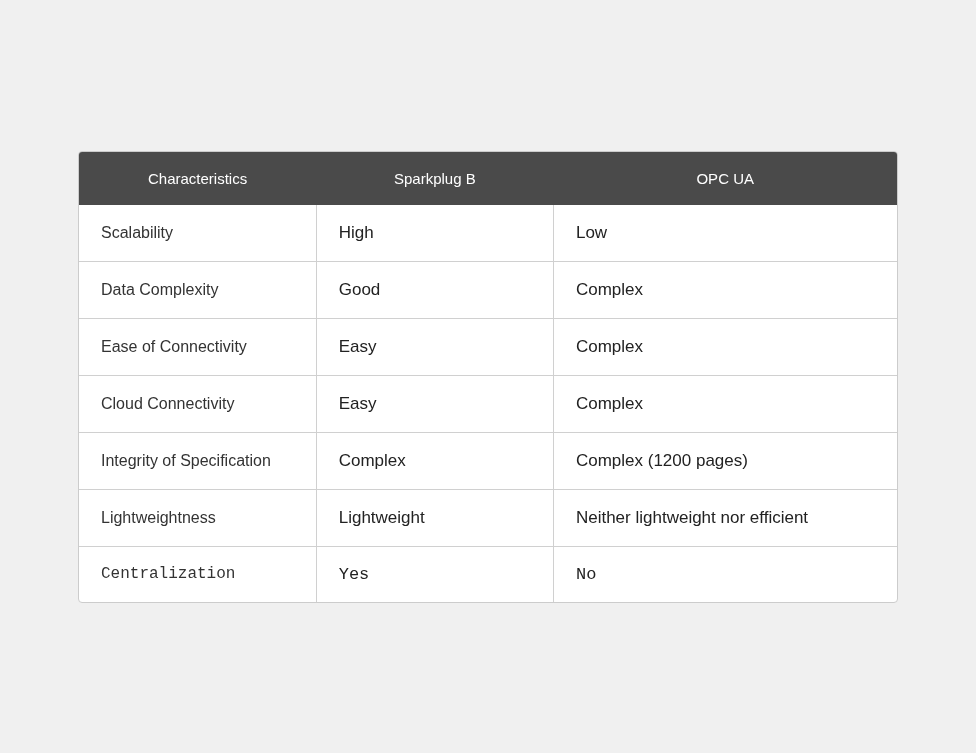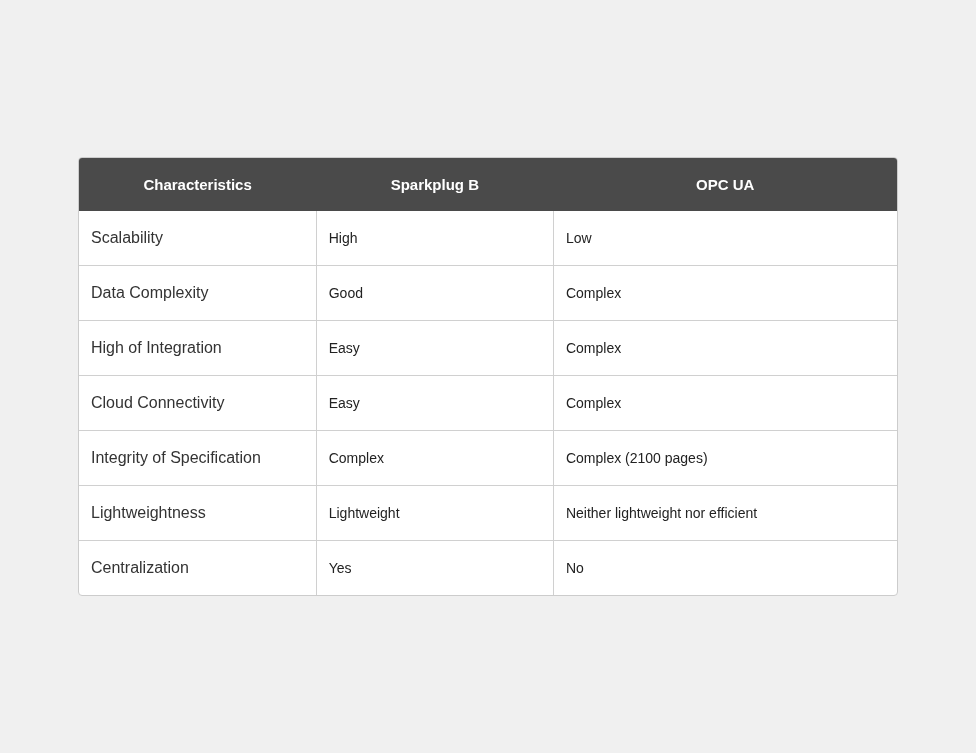--- a/index.html
+++ b/index.html
@@ -29,21 +29,21 @@
       width: 100%;
       border-collapse: collapse;
     }
 
     thead tr {
       background-color: #4a4a4a;
     }
 
     thead th {
       color: white;
-      font-weight: bold;
+      font-weight: normal;
       font-size: 15px;
       padding: 18px 24px;
       text-align: center;
     }
 
     thead th:first-child {
       text-align: center;
       width: 29%;
     }
 
@@ -55,42 +55,43 @@
       width: 42%;
       text-align: center;
     }
 
     tbody tr {
       border-bottom: 1px solid #d0d0d0;
     }
 
     tbody tr:last-child {
       border-bottom: none;
+      font-family: Liberation Mono, monospace;
     }
 
     tbody td {
-      padding: 18px 12px;
+      padding: 18px 22px;
       font-size: 16px;
       color: #222;
       vertical-align: middle;
     }
 
     tbody td:first-child {
       font-size: 16px;
       color: #333;
       border-right: 1px solid #d0d0d0;
     }
 
     tbody td:nth-child(2) {
       border-right: 1px solid #d0d0d0;
-      font-size: 14px;
+      font-size: 17px;
     }
 
     tbody td:nth-child(3) {
-      font-size: 14px;
+      font-size: 17px;
     }
   </style>
 </head>
 <body>
 
 <div class="table-container">
   <table>
     <thead>
       <tr>
         <th>Characteristics</th>
@@ -103,33 +104,33 @@
           <td>Scalability</td>
           <td>High</td>
           <td>Low</td>
         </tr>
         <tr>
           <td>Data Complexity</td>
           <td>Good</td>
           <td>Complex</td>
         </tr>
         <tr>
-          <td>High of Integration</td>
+          <td>Ease of Connectivity</td>
           <td>Easy</td>
           <td>Complex</td>
         </tr>
         <tr>
           <td>Cloud Connectivity</td>
           <td>Easy</td>
           <td>Complex</td>
         </tr>
         <tr>
           <td>Integrity of Specification</td>
           <td>Complex</td>
-          <td>Complex (2100 pages)</td>
+          <td>Complex (1200 pages)</td>
         </tr>
         <tr>
           <td>Lightweightness</td>
           <td>Lightweight</td>
           <td>Neither lightweight nor efficient</td>
         </tr>
         <tr>
           <td>Centralization</td>
           <td>Yes</td>
           <td>No</td>

